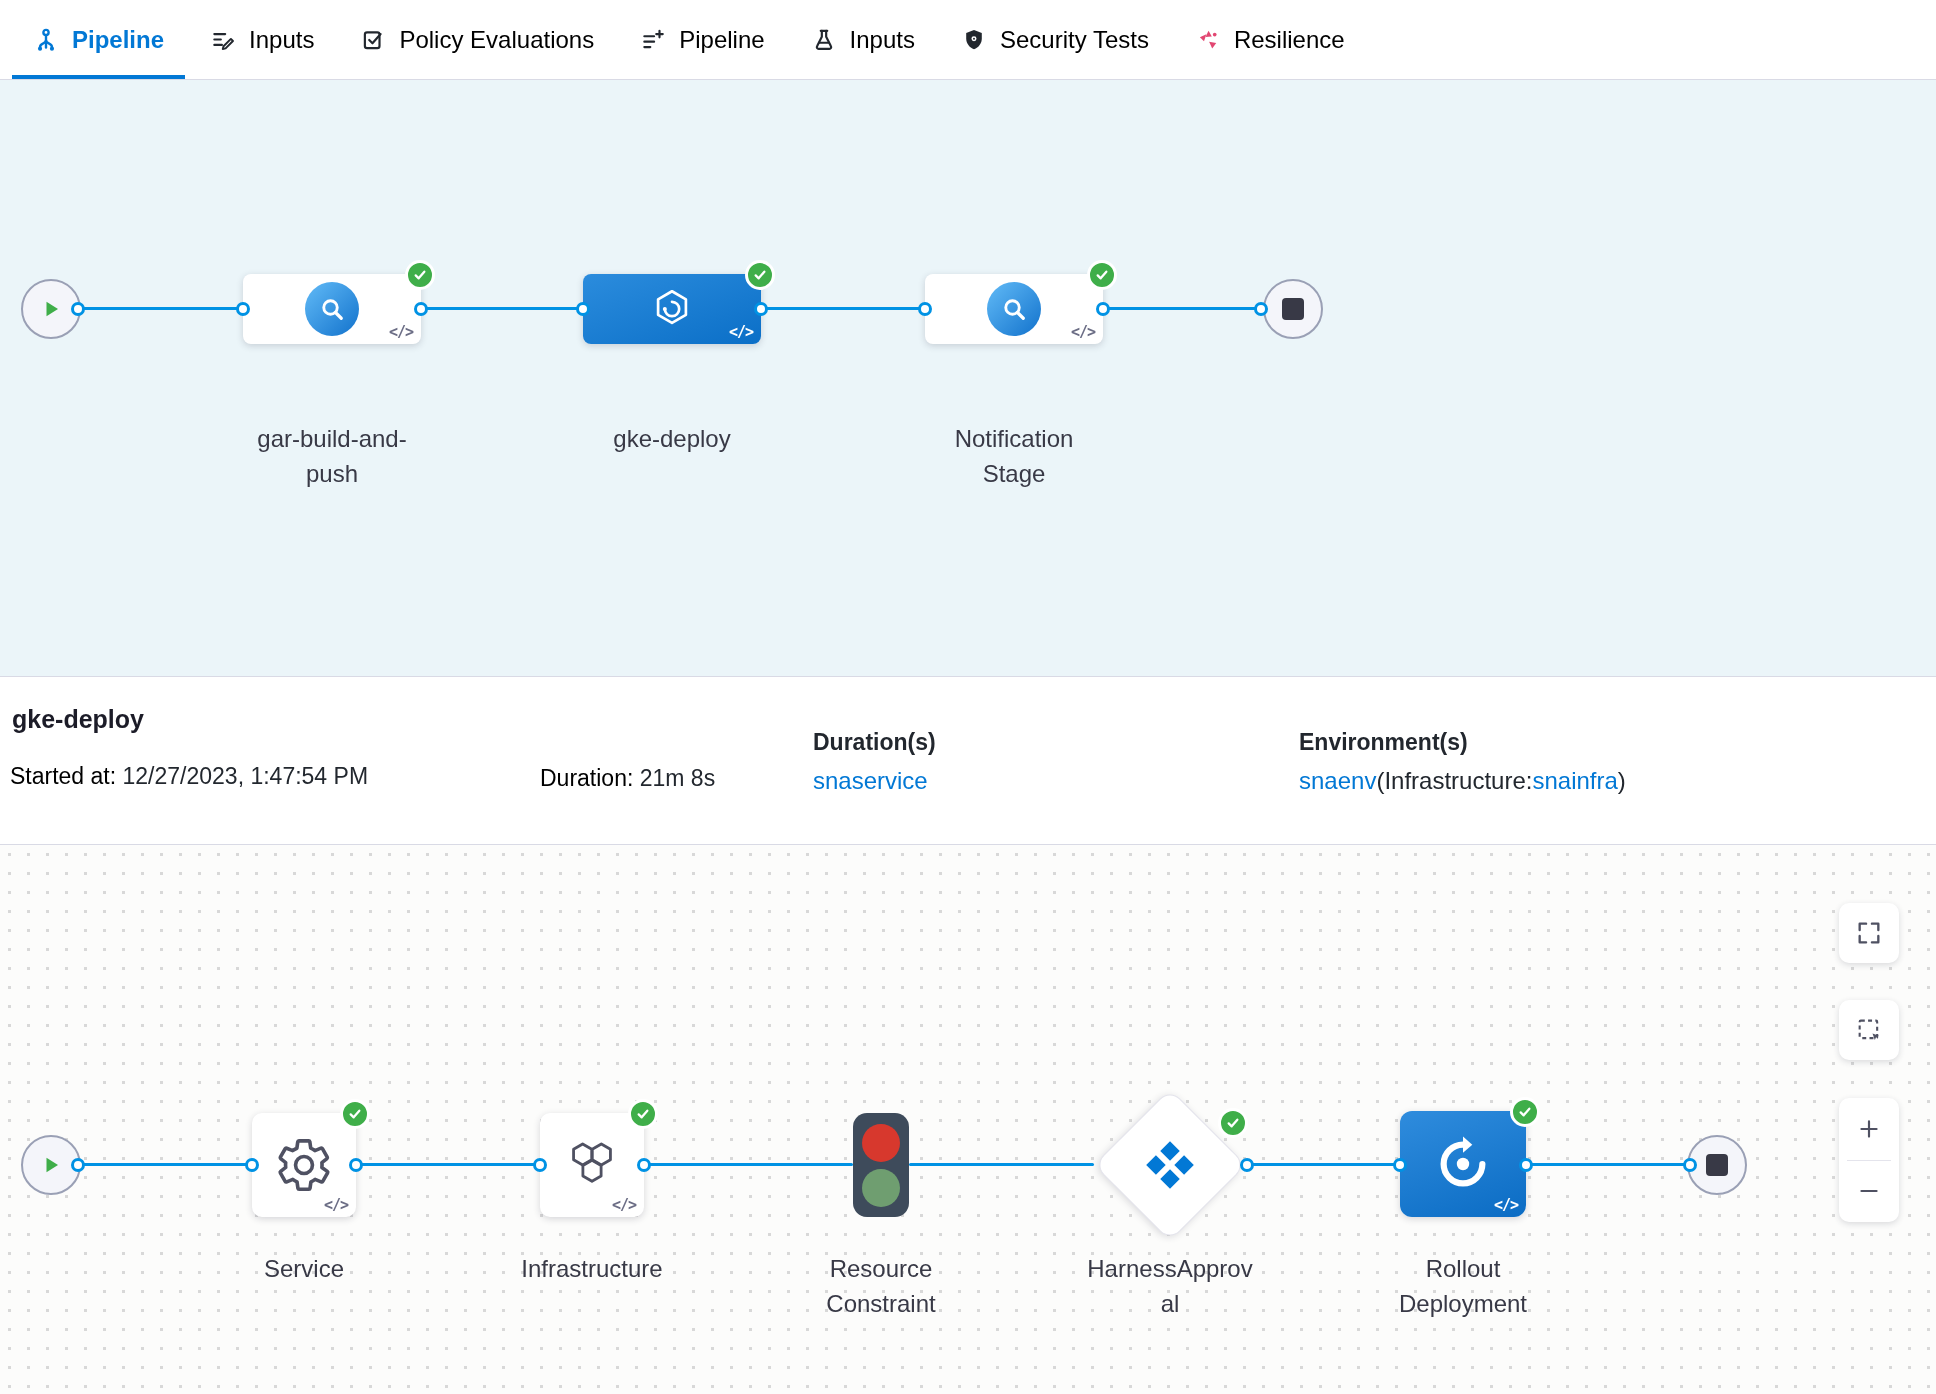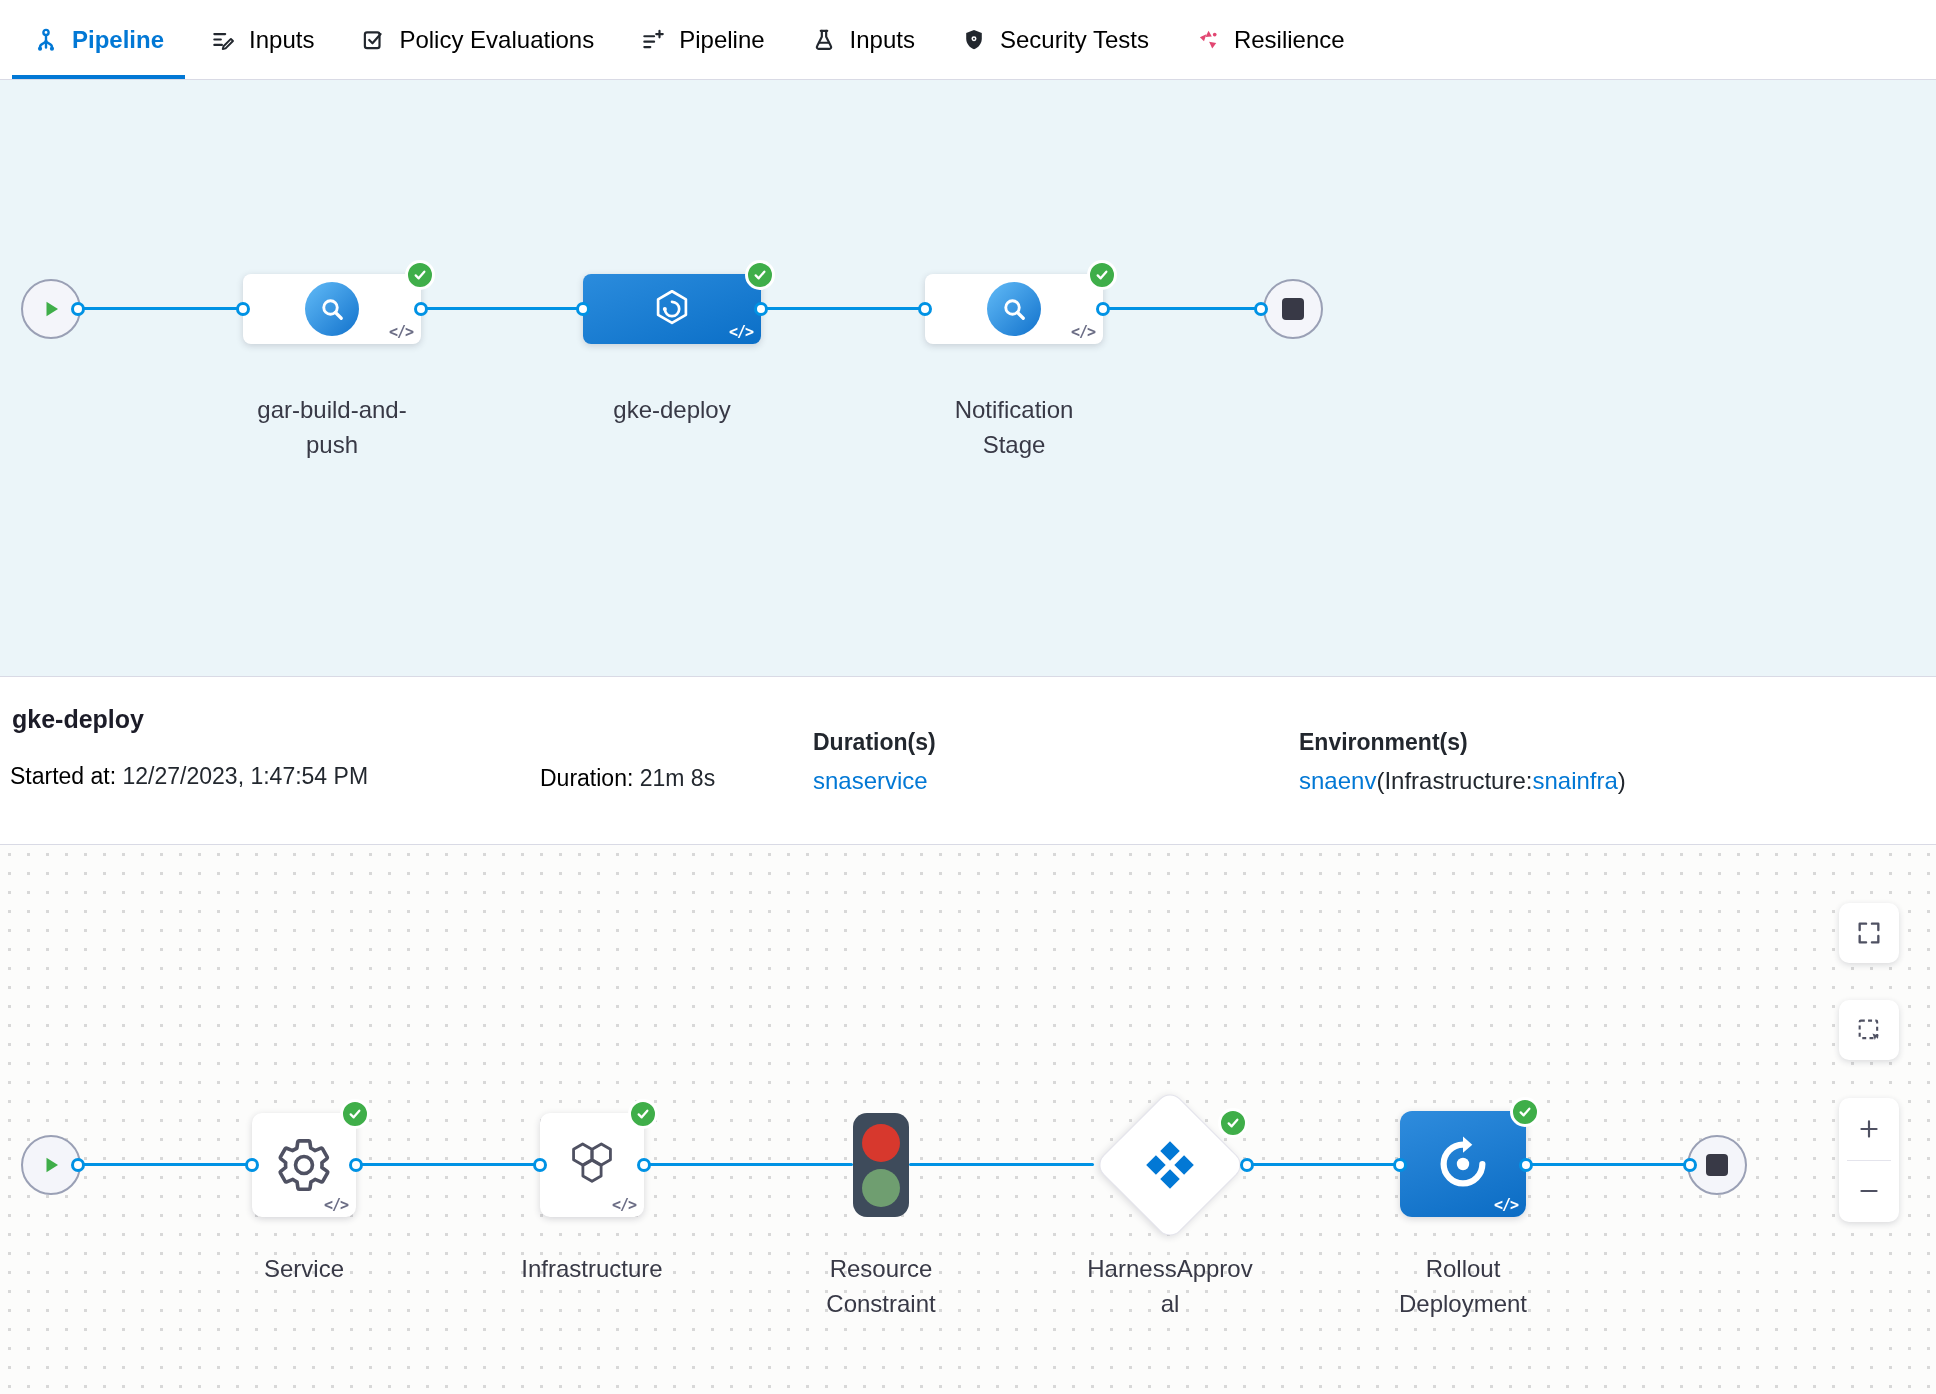--- a/index.html
+++ b/index.html
@@ -60,21 +60,21 @@
     display: flex; align-items: center; justify-content: center; z-index: 6;
   }
   .codetag {
     position: absolute; right: 8px; bottom: 3px; font-size: 15px; font-weight: 700;
     color: #6b6d85; font-family: "DejaVu Sans Mono", monospace; letter-spacing: -1px;
   }
   .selected .codetag, .blue .codetag { color: #fff; }
 
   .glabel {
     position: absolute; width: 180px; text-align: center; font-size: 24px;
-    line-height: 35px; color: #383946; z-index: 2;
+    line-height: 35px; color: #383946; z-index: 2; margin-top: 29px;
   }
 
   
   .summary {
     position: relative; height: 169px; background: #fff;
     border-top: 1px solid #d9dae5; border-bottom: 1px solid #d9dae5;
   }
   .sumtitle { position: absolute; left: 12px; top: 28px; font-size: 25px; font-weight: 700; color: #1c1c28; }
   .sumrow { position: absolute; font-size: 23px; color: #22272e; }
   .graytxt { color: #000000; }

